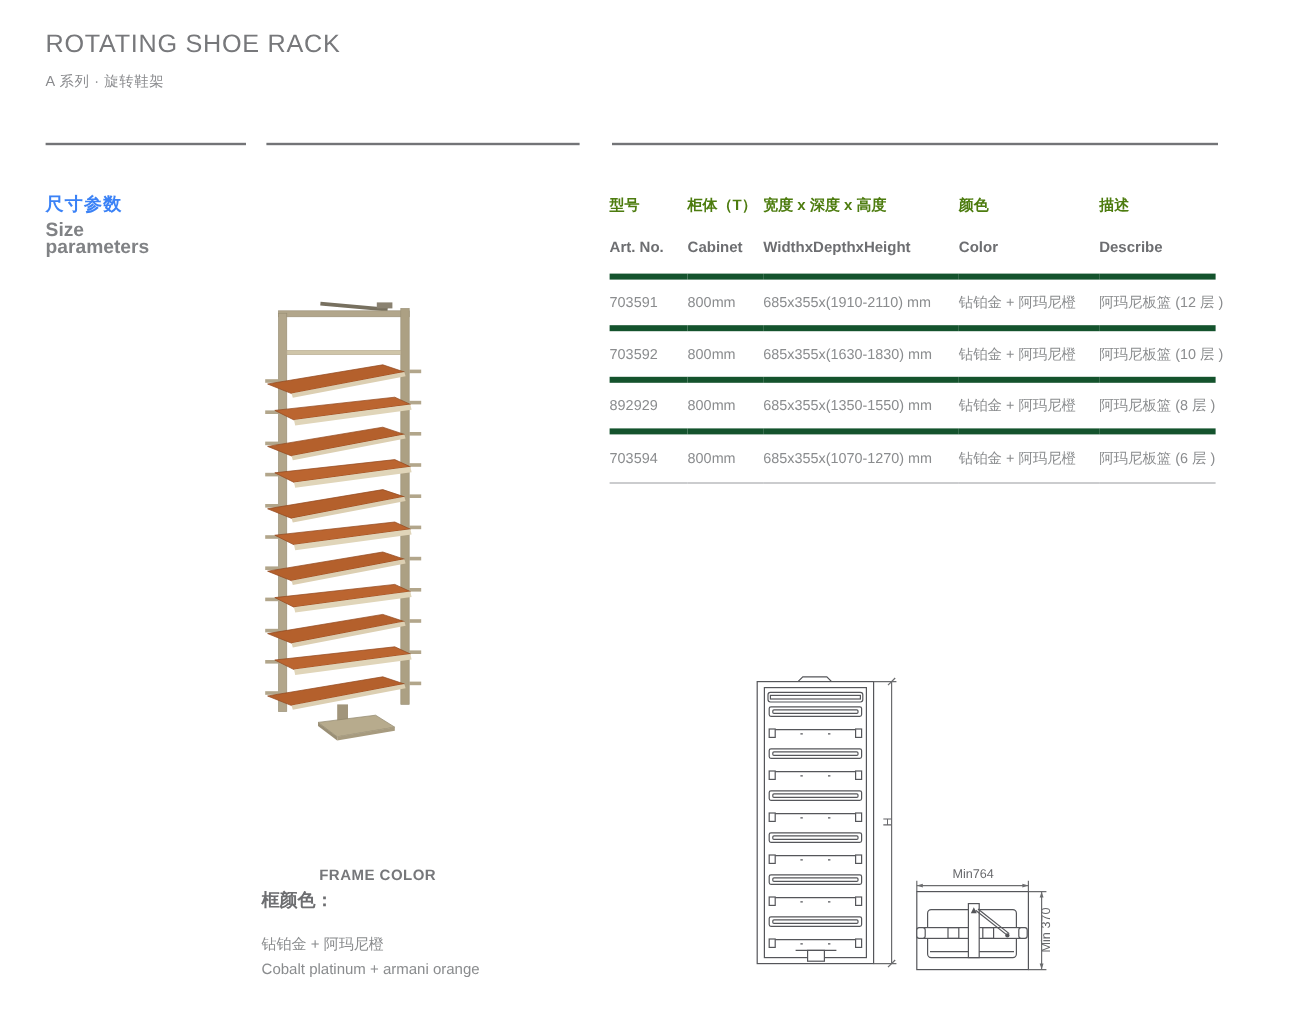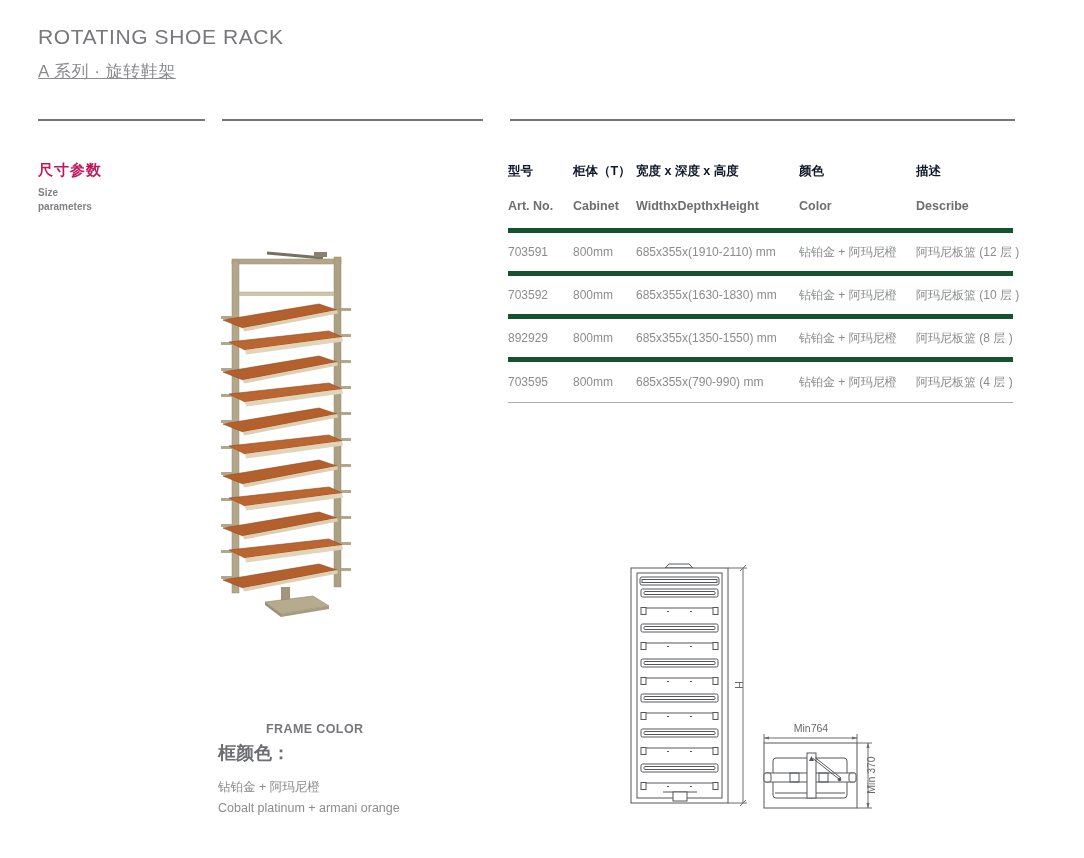--- a/index.html
+++ b/index.html
@@ -2,42 +2,42 @@
 <html><head>
 <meta charset="utf-8">
 <style>
   html,body{margin:0;padding:0;background:#ffffff;}
   body{font-family:"Liberation Sans", sans-serif;}
   .page{position:relative;width:1084px;height:858px;background:#fff;overflow:hidden;}
   .abs{position:absolute;}
 
   
   .title{left:38px;top:25px;font-size:21px;letter-spacing:0.6px;color:#77787b;}
-  .subtitle{left:38px;top:60px;font-size:17px;color:#8a8b8e;letter-spacing:0.5px;text-decoration:underline;}
+  .subtitle{left:38px;top:60px;font-size:12px;color:#8a8b8e;letter-spacing:0.5px;}
   .rule{top:119px;height:2px;background:#737477;}
   .rule1{left:38px;width:167px;}
   .rule2{left:222px;width:261px;}
   .rule3{left:510px;width:505px;}
 
   
-  .size-zh{left:38px;top:161px;font-size:15px;font-weight:bold;color:#be185d;letter-spacing:1px;}
-  .size-en{left:38px;top:186px;font-size:10px;font-weight:bold;color:#808285;line-height:14px;}
+  .size-zh{left:38px;top:161px;font-size:15px;font-weight:bold;color:#3b82f6;letter-spacing:1px;}
+  .size-en{left:38px;top:186px;font-size:16px;font-weight:bold;color:#808285;line-height:14px;}
 
   
   .spec-table{left:508px;top:163px;border-collapse:collapse;table-layout:fixed;width:505px;}
   .spec-table thead td{vertical-align:top;padding:0 0 13px 0;}
-  .hzh{font-size:12.5px;font-weight:bold;color:#0f172a;line-height:17px;}
+  .hzh{font-size:12.5px;font-weight:bold;color:#4d7c0f;line-height:17px;}
   .hen{font-size:12.5px;font-weight:bold;color:#6d6e71;line-height:17px;margin-top:18px;}
   .spec-table tbody tr{height:43px;border-top:5px solid #14532d;}
   .spec-table tbody tr:last-child{border-bottom:1px solid #a9abae;}
   .spec-table td{font-size:12px;color:#8a8c8e;white-space:nowrap;text-align:left;vertical-align:middle;padding:0;}
 
   
   .fc-en{left:218px;top:722px;font-size:12.5px;font-weight:bold;color:#76777a;letter-spacing:0.4px;padding-left:48px;}
-  .fc-zh{left:218px;top:741px;font-size:18px;font-weight:bold;color:#6d6e71;}
+  .fc-zh{left:218px;top:741px;font-size:15px;font-weight:bold;color:#6d6e71;}
   .fc-val-zh{left:218px;top:779px;font-size:12.5px;color:#8a8c8e;}
   .fc-val-en{left:218px;top:801px;font-size:12.5px;color:#8a8c8e;}
 
   
   .photo{left:215px;top:246px;}
   .front-view{left:622px;top:557px;}
   .plan-view{left:756px;top:722px;}
   svg .ln{stroke:#55565a;stroke-width:1;fill:none;}
   svg .lnw{stroke:#55565a;stroke-width:1;fill:#ffffff;}
   svg .dim{stroke:#6b6c6e;stroke-width:1;fill:none;}
@@ -197,25 +197,25 @@
         <td>阿玛尼板篮 (10 层 )</td>
       </tr>
       <tr>
         <td>892929</td>
         <td>800mm</td>
         <td>685x355x(1350-1550) mm</td>
         <td>钻铂金 + 阿玛尼橙</td>
         <td>阿玛尼板篮 (8 层 )</td>
       </tr>
       <tr>
-        <td>703595</td>
-        <td>800mm</td>
-        <td>685x355x(790-990) mm</td>
-        <td>钻铂金 + 阿玛尼橙</td>
-        <td>阿玛尼板篮 (4 层 )</td>
+        <td>703594</td>
+        <td>800mm</td>
+        <td>685x355x(1070-1270) mm</td>
+        <td>钻铂金 + 阿玛尼橙</td>
+        <td>阿玛尼板篮 (6 层 )</td>
       </tr>
     </tbody>
   </table>
 
   <div class="abs fc-en">FRAME COLOR</div>
   <div class="abs fc-zh">框颜色：</div>
   <div class="abs fc-val-zh">钻铂金 + 阿玛尼橙</div>
   <div class="abs fc-val-en">Cobalt platinum + armani orange</div>
 
   <svg class="abs front-view" width="135" height="256" viewBox="0 0 135 256">

